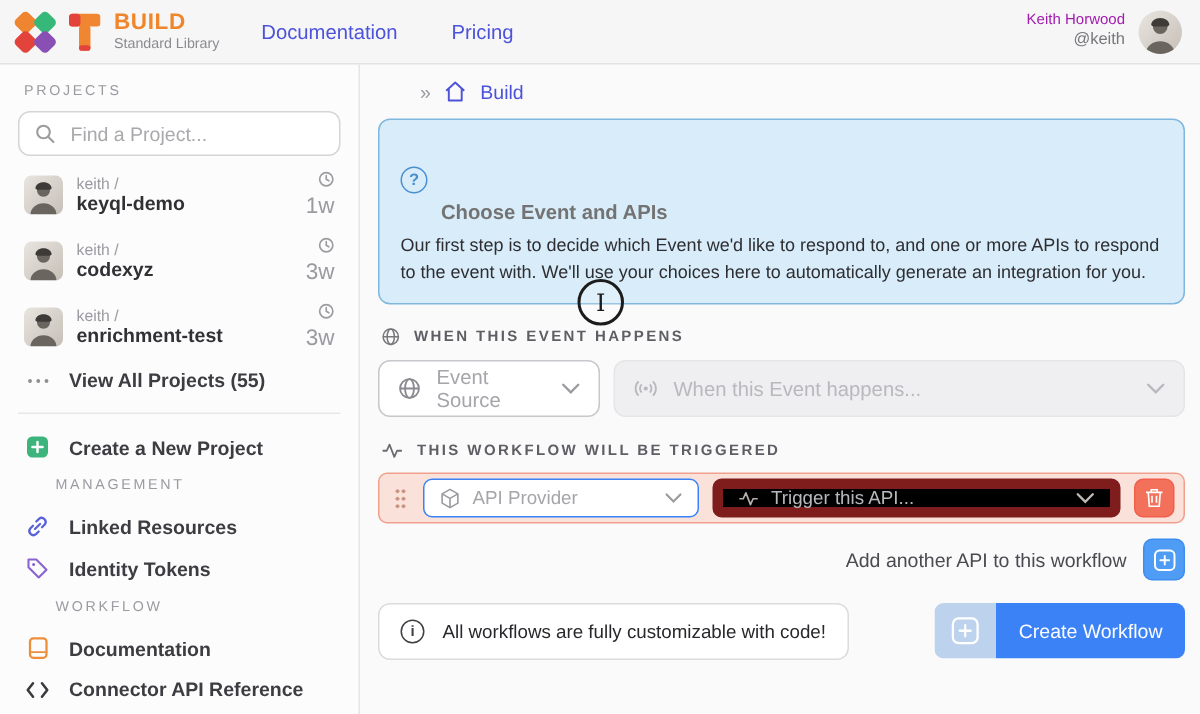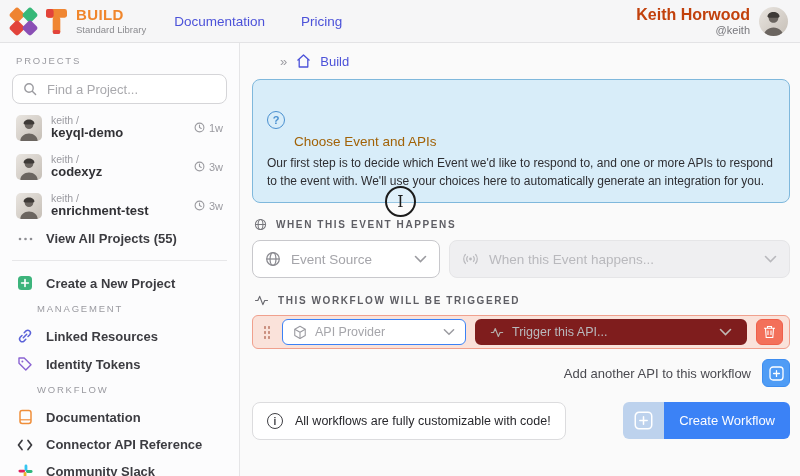--- a/index.html
+++ b/index.html
@@ -23,21 +23,21 @@
   .pw-g { right:1px; top:1px; background:#36b878; }
   .pw-r { left:1px; bottom:1px; background:#e2433b; }
   .pw-p { right:1px; bottom:1px; background:#8a4fb5; }
   .brand-text { line-height:1.05; }
   .brand-name { color:#f0862c; font-weight:bold; font-size:15px; letter-spacing:.4px; }
   .brand-sub  { color:#8b8b8f; font-size:9.5px; margin-top:2px; }
   .nav { display:flex; gap:36px; margin-left:28px; }
   .nav a { color:#4c52d9; font-size:13.5px; text-decoration:none; cursor:pointer; }
   .userbox { margin-left:auto; display:flex; align-items:center; gap:9px; padding-right:12px; cursor:pointer; }
   .user-text { text-align:right; line-height:1.2; }
-  .user-name { font-size:16px; font-weight:bold; color:#c2410c; }
+  .user-name { font-size:10px; font-weight:normal; color:#a21caf; }
   .user-handle { font-size:11px; color:#77777c; }
   .photo { background:linear-gradient(135deg,#e9e5e0,#c6bfb7); overflow:hidden; display:flex; align-items:flex-end; justify-content:center; }
   .avatar-lg { width:29px; height:29px; border-radius:50%; flex:none; }
 
   
   .side {
     position:absolute; left:0; top:43px; width:240px; bottom:0;
     background:#fcfcfd; border-right:1px solid #e5e5e7; padding:10px 12px;
   }
   .side-heading { font-size:9.5px; letter-spacing:1.8px; color:#9a9aa0; margin:2px 0 8px 4px; }
@@ -45,21 +45,21 @@
     height:30px; border:1px solid #d5d5d8; border-radius:8px; background:#fff;
     display:flex; align-items:center; gap:8px; padding:0 10px; margin-bottom:4px;
   }
   .search input { border:none; outline:none; background:transparent; width:100%; font-size:13px; color:#444; font-family:inherit; }
   .search input::placeholder { color:#a9a9ad; }
   .proj { display:flex; align-items:center; gap:9px; padding:6px 4px; cursor:pointer; border-radius:6px; }
   .avatar-sm { width:26px; height:26px; border-radius:5px; flex:none; }
   .proj-text { display:flex; flex-direction:column; line-height:1.15; }
   .proj-owner { font-size:10.5px; color:#9a9aa0; }
   .proj-name  { font-size:13px; font-weight:bold; color:#313135; }
-  .proj-meta  { margin-left:auto; display:flex; align-items:center; gap:4px; font-size:11px; color:#9a9aa0; }
+  .proj-meta  { margin-left:auto; display:flex; align-items:flex-end; gap:4px; font-size:15px; color:#9a9aa0;flex-direction:column; }
   .side-item { display:flex; align-items:center; gap:12px; padding:6px 4px; font-size:13px; font-weight:600; color:#3c3c41; cursor:pointer; }
   .side-ico { width:18px; display:flex; justify-content:center; flex:none; }
   .divider { border-top:1px solid #e7e7e9; margin:8px 0; }
   .gap-top { margin-top:6px;margin-left:25px; }
 
   
   .main {
     position:absolute; left:241px; top:43px; right:0; bottom:0;
     background:#fafafa; padding:7px 10px 0 11px;
   }
@@ -69,44 +69,44 @@
 
   .info-box { background:#d8edf9; border:1px solid #7fb8dc; border-radius:8px; padding:10px 14px 12px; margin-bottom:15px; }
   .info-title-row { display:flex; align-items:center; gap:9px; margin-bottom:5px; }
   .circle-ico {
     width:18px; height:18px; border-radius:50%; flex:none;
     display:flex; align-items:center; justify-content:center;
     font-size:11px; font-weight:bold; font-style:normal;
   }
   .q-ico { border:1.5px solid #4a90d0; color:#4a90d0; }
   .i-ico { border:1.5px solid #3f3f44; color:#3f3f44; width:16px; height:16px; font-size:10px; }
-  .info-title { font-size:13.5px; font-weight:normal; color:#a16207;margin-top:44px; }
+  .info-title { font-size:13.5px; font-weight:bold; color:#737373;margin-top:44px; }
   .info-body  { font-size:12px; color:#2e2e32; line-height:1.5; }
 
   .sec-label { display:flex; align-items:center; gap:9px; margin:0 0 9px 2px; font-size:10px; font-weight:bold; letter-spacing:1.6px; color:#5e5e64; }
 
   .dd-row { display:flex; gap:9px; margin-bottom:17px; }
   .dd { height:38px; border-radius:8px; display:flex; align-items:center; gap:10px; padding:0 12px; font-size:13.5px; }
-  .dd-light { background:#fff; border:1px solid #c8c8cc; width:188px; cursor:pointer; }
+  .dd-light { background:#fff; border:1px solid #c8c8cc; width:148px; cursor:pointer; }
   .dd-gray  { background:#efeff1; border:1px solid #e5e5e7; flex:1; }
   .ph { color:#a5a5aa; }
   .ph-dim { color:#b9b9bd; }
   .chev { margin-left:auto; display:flex; }
 
   .api-row {
     display:flex; align-items:center; gap:9px; height:34px;
     background:#fae2da; border:1px solid #f0a08d; border-radius:6px;
     padding:0 6px; margin-bottom:6px;
   }
   .drag { width:8px; height:15px; flex:none; margin:0 2px 0 4px; cursor:grab;
     background-image:radial-gradient(circle, #c98f7e 1.1px, transparent 1.3px);
     background-size:4px 5px; }
   .dd-sm { height:26px; border-radius:6px; display:flex; align-items:center; gap:8px; padding:0 10px; font-size:12.5px; }
   .api-provider { background:#fff; border:1px solid #3b82f6; width:184px; cursor:pointer; }
-  .api-trigger  { background:#7f1d1d; border:5px solid #7f1d1d; flex:1; }
+  .api-trigger  { background:#000000; border:7px solid #7f1d1d; flex:1; }
   .sq-btn { border-radius:6px; display:flex; align-items:center; justify-content:center; cursor:pointer; flex:none; }
   .del-btn { width:27px; height:26px; background:#f3705a; border:1px solid #ef5f4a; }
   .add-row { display:flex; justify-content:flex-end; align-items:center; gap:11px; margin:10px 0 15px; }
   .add-label { font-size:13px; color:#4a4a50; }
   .add-btn { width:28px; height:28px; background:#4f9cf5; border:1px solid #3d8df0; }
 
   .bottom-row { display:flex; justify-content:space-between; align-items:flex-start; }
   .note-box { display:inline-flex; align-items:center; gap:12px; background:#fff; border:1px solid #dcdcde; border-radius:8px; padding:10px 14px; font-size:12.5px; color:#28282c; }
   .create-btn { display:flex; height:37px; border-radius:6px; overflow:hidden; cursor:default; }
   .create-icon { width:41px; background:#bdd2ed; display:flex; align-items:center; justify-content:center; }

